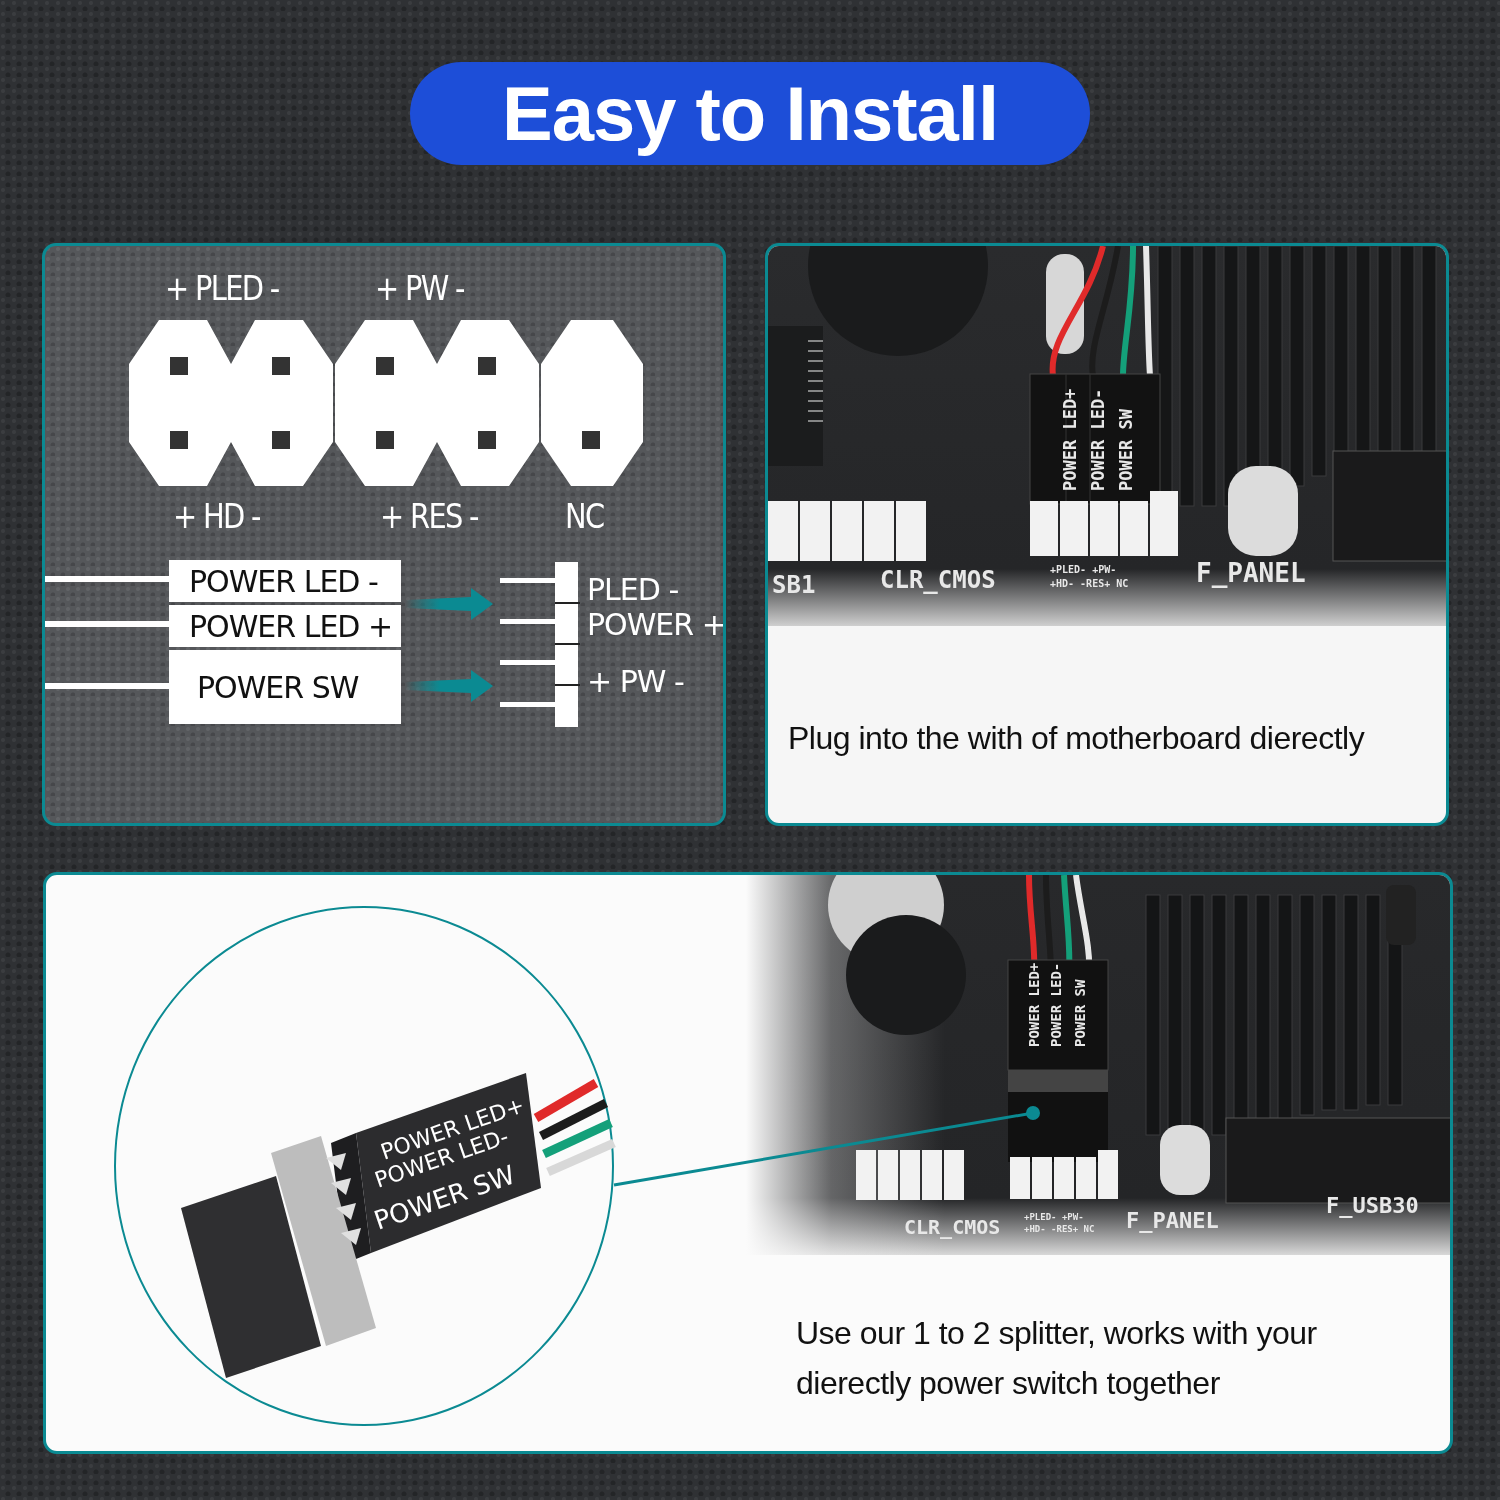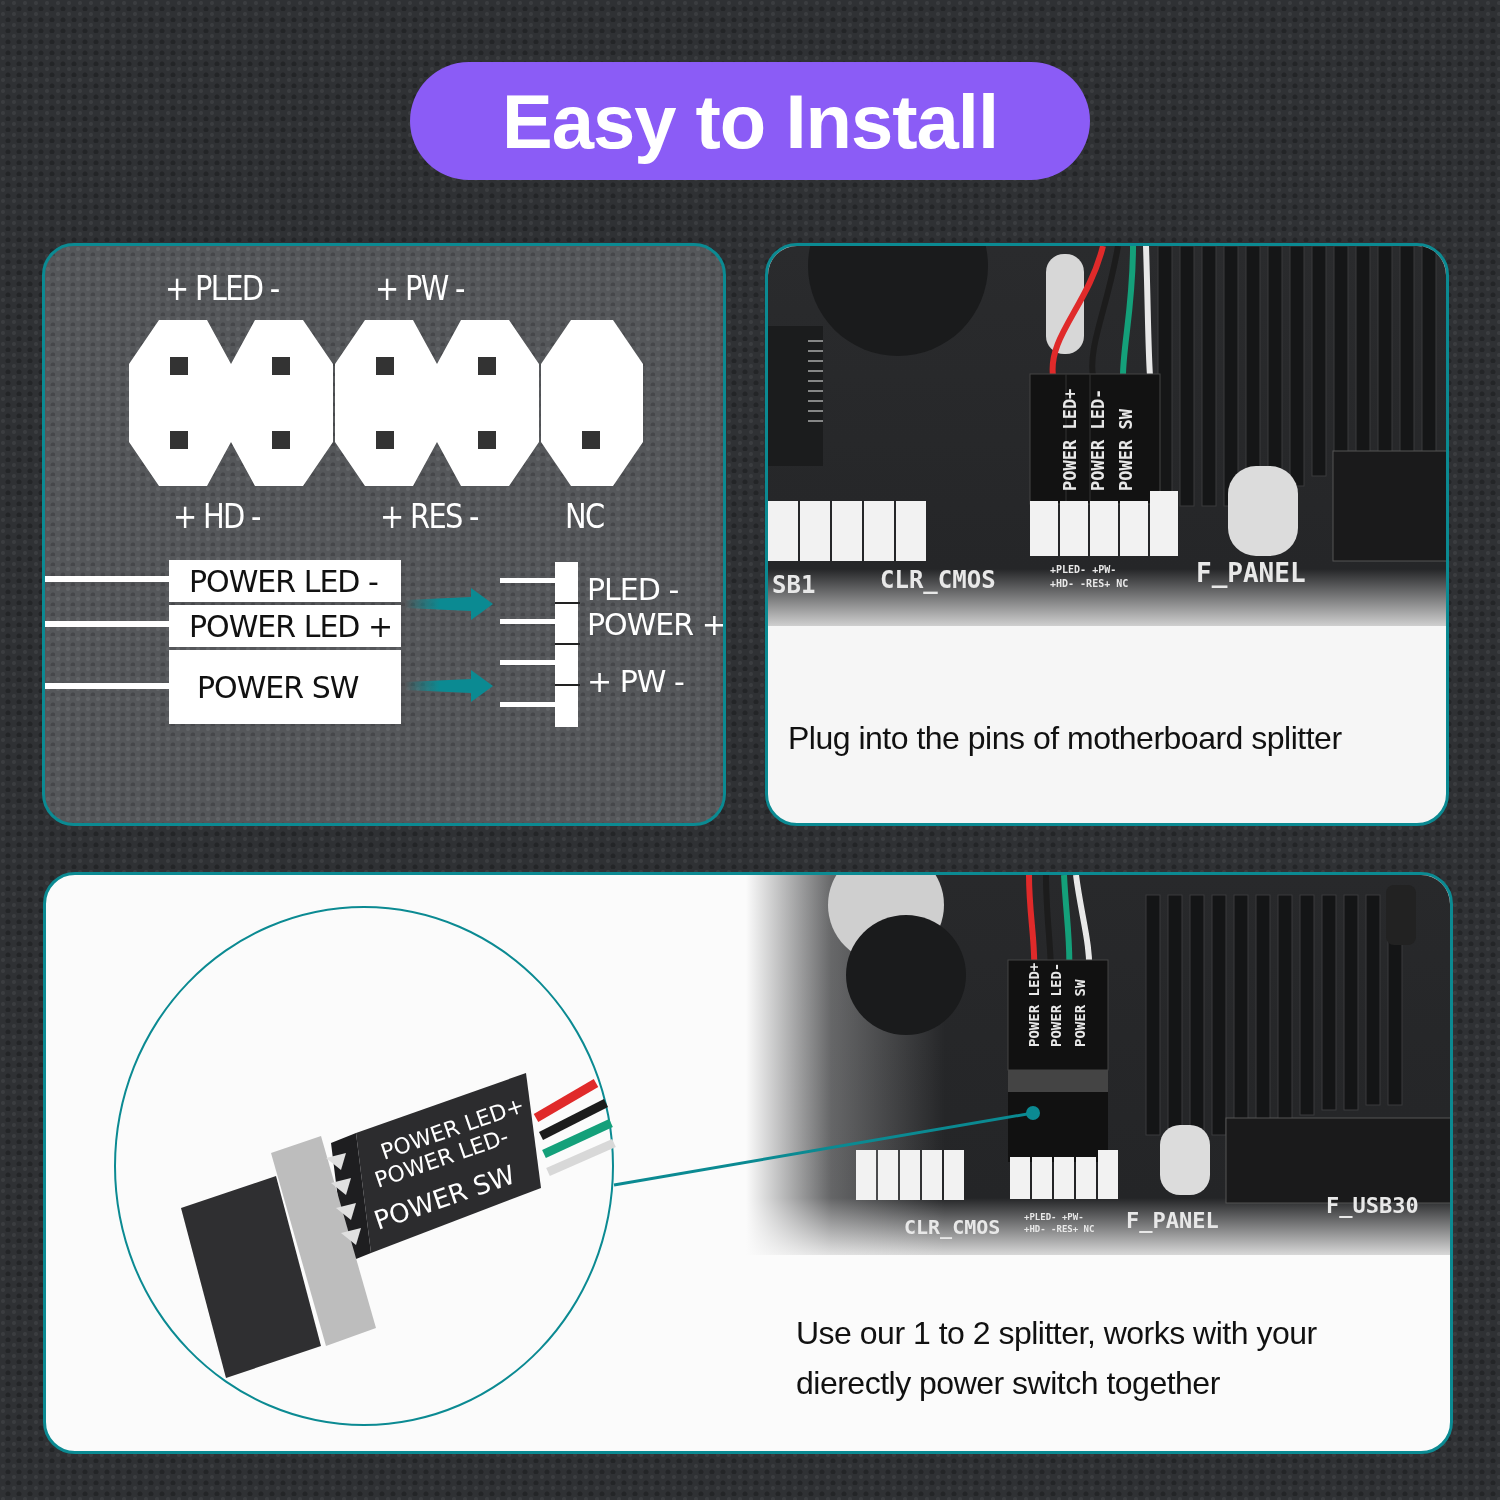--- a/index.html
+++ b/index.html
@@ -7,32 +7,32 @@
   body {
     position: relative;
     background-color: #2f3134;
     background-image:
       radial-gradient(circle at 3px 3px, rgba(255,255,255,0.06) 1.5px, transparent 2.5px),
       radial-gradient(circle at 8px 9px, rgba(0,0,0,0.25) 2px, transparent 3px);
     background-size: 11px 11px, 11px 11px;
     font-family: "Liberation Sans", sans-serif;
   }
   .title-pill {
-    position: absolute; left: 410px; top: 62px; width: 680px; height: 118px;
-    border-radius: 59px; background: #8b5cf6;
+    position: absolute; left: 410px; top: 62px; width: 680px; height: 103px;
+    border-radius: 59px; background: #1d4ed8;
     display: flex; align-items: center; justify-content: center;
   }
   .title-pill span {
     color: #fff; font-weight: bold; font-size: 76px; letter-spacing: -1px;
     font-family: "Liberation Sans", sans-serif;
   }
 
   
   .panel {
-    position: absolute; border: 3px solid #0b8a92; border-radius: 32px; overflow: hidden;
+    position: absolute; border: 3px solid #0b8a92; border-radius: 14px; overflow: hidden;
   }
   .panel-diagram {
     left: 42px; top: 243px; width: 684px; height: 583px;
     background-color: #55575a;
     background-image:
       radial-gradient(circle at 3px 3px, rgba(255,255,255,0.08) 1.5px, transparent 2.5px),
       radial-gradient(circle at 8px 9px, rgba(0,0,0,0.18) 2px, transparent 3px);
     background-size: 10px 10px, 10px 10px;
   }
   .lbl { position: absolute; color: #fff; font-family: "DejaVu Sans", sans-serif; font-size: 34px; letter-spacing: -2px; white-space: nowrap; transform: scaleX(0.85); transform-origin: left top; }
@@ -219,21 +219,21 @@
     </svg>
     <div class="mb-text" style="left:292px;top:150px;font-size:17px;transform:rotate(-90deg);transform-origin:left top;top:245px;">POWER LED+</div>
     <div class="mb-text" style="left:320px;top:245px;font-size:17px;transform:rotate(-90deg);transform-origin:left top;">POWER LED-</div>
     <div class="mb-text" style="left:348px;top:245px;font-size:17px;transform:rotate(-90deg);transform-origin:left top;">POWER SW</div>
     <div class="mb-text" style="left:4px;top:325px;font-size:24px;text-align:center;">SB1</div>
     <div class="mb-text" style="left:112px;top:320px;font-size:24px;">CLR_CMOS</div>
     <div class="mb-text" style="left:282px;top:318px;font-size:10px;">+PLED-  +PW-</div>
     <div class="mb-text" style="left:282px;top:332px;font-size:10px;">+HD-  -RES+ NC</div>
     <div class="mb-text" style="left:428px;top:312px;font-size:26px;">F_PANEL</div>
   </div>
-  <div class="caption" style="left:20px;top:474px;">Plug into the pins of motherboard splitter</div>
+  <div class="caption" style="left:20px;top:474px;">Plug into the with of motherboard dierectly</div>
 </div>
 
 <div class="panel panel-bottom">
   <div class="photo-area-2">
     <svg width="710" height="380" viewBox="0 0 710 380">
       <g fill="#141516" stroke="#3a3b3d" stroke-width="1">
         <rect x="400" y="20" width="14" height="240"></rect>
           <rect x="422" y="20" width="14" height="240"></rect>
         <rect x="444" y="20" width="14" height="240"></rect>
           <rect x="466" y="20" width="14" height="240"></rect>

